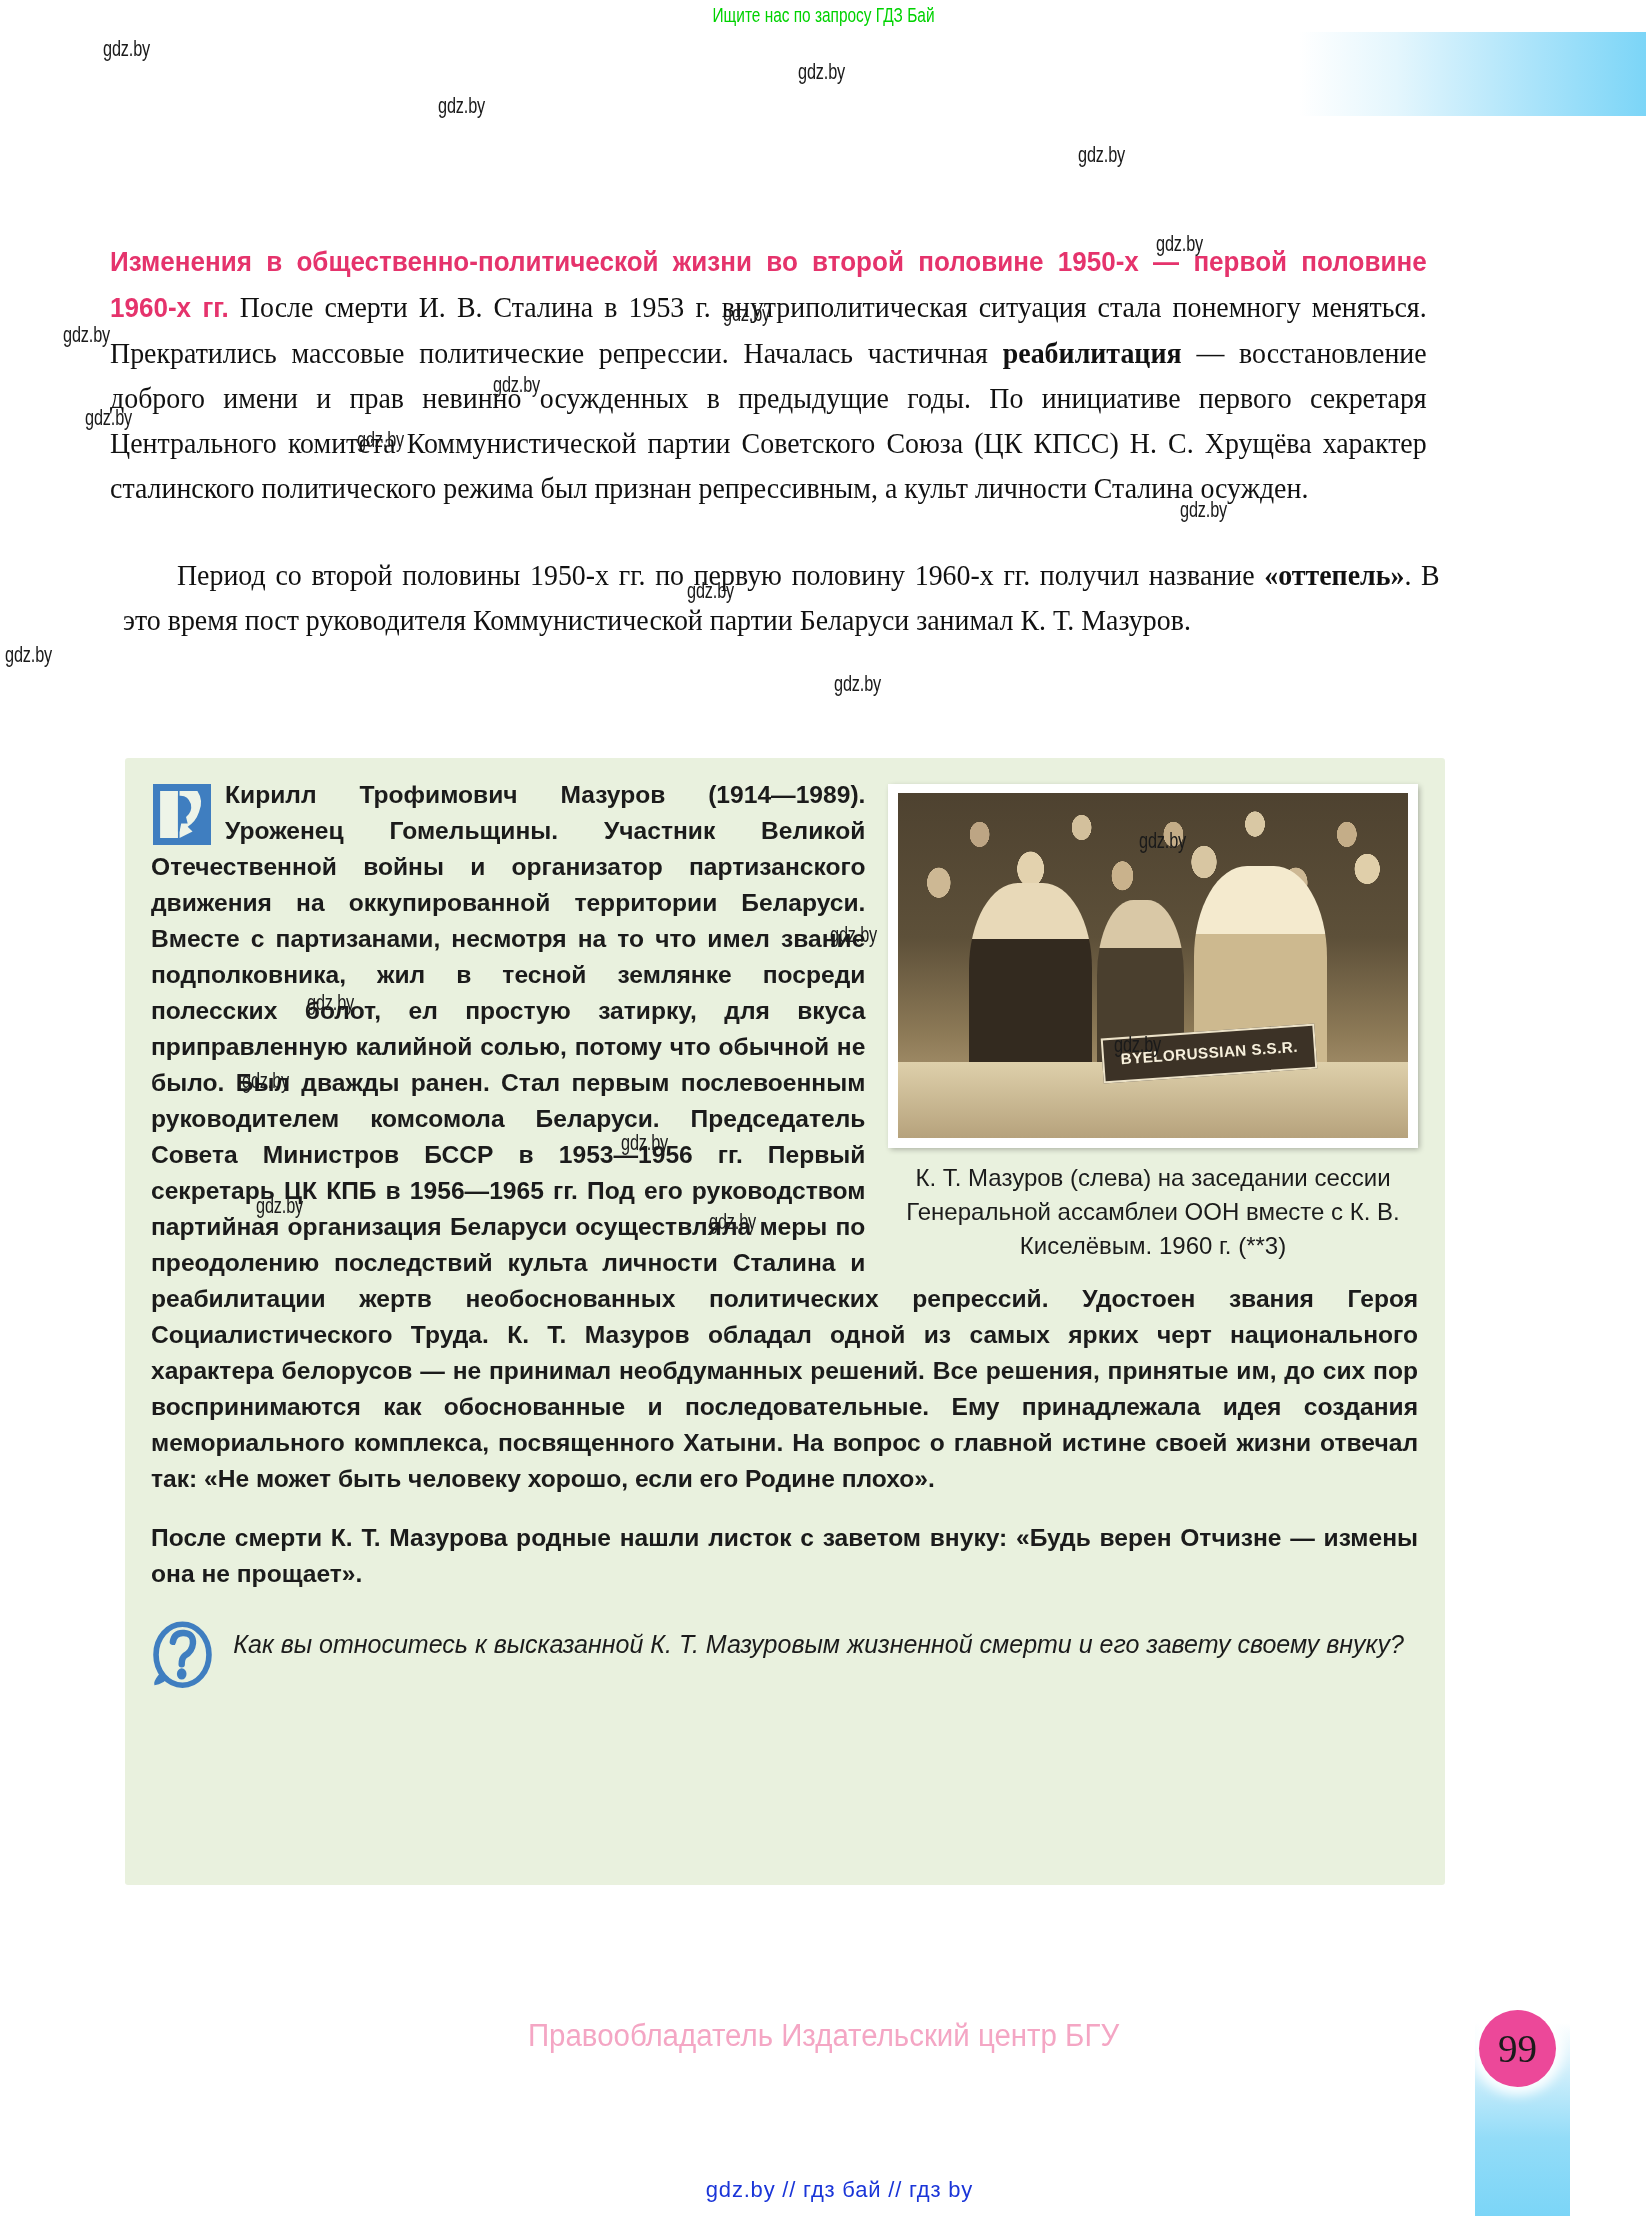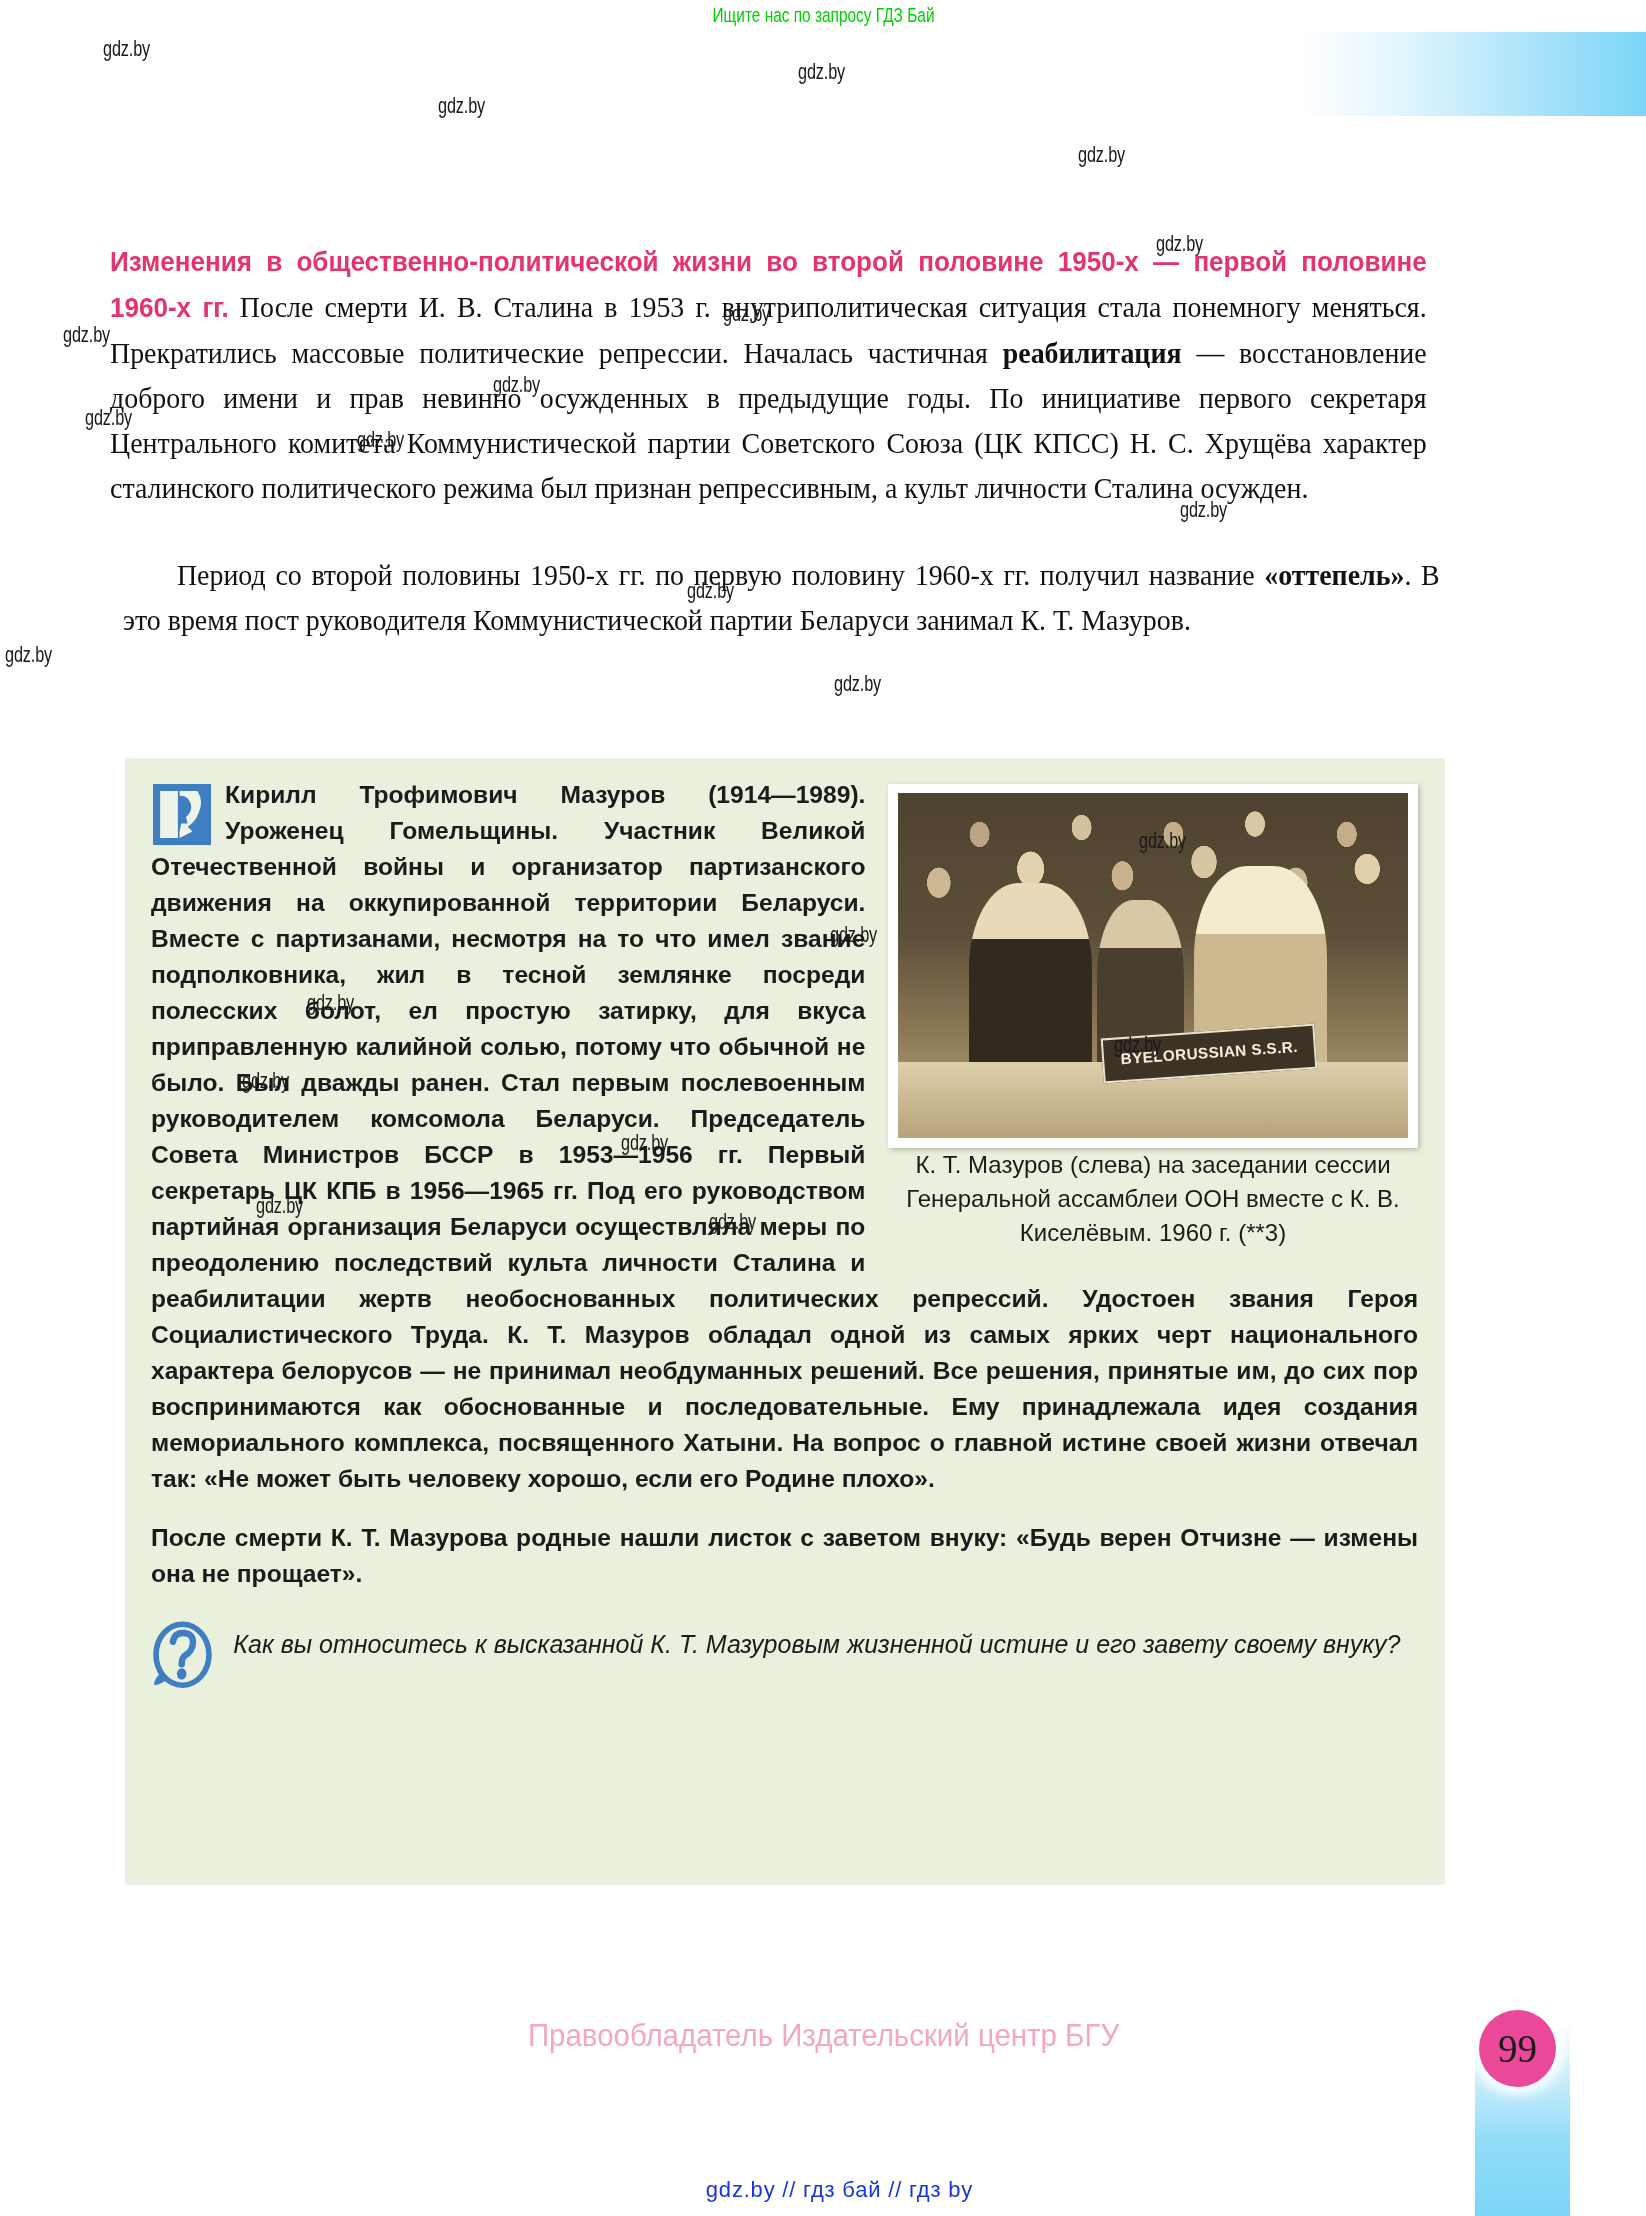--- a/index.html
+++ b/index.html
@@ -186,21 +186,21 @@
   }
   .photo .nameplate span {
     color: #f6efdb;
     font-family: "Liberation Sans", sans-serif;
     font-weight: bold;
     font-size: 15.3px;
     letter-spacing: 0.4px;
     white-space: nowrap;
   }
   .photo-caption {
-    margin-top: 0;
+    margin-top: 13px;
     text-align: center;
     font-family: "Liberation Sans", sans-serif;
     font-size: 24px;
     line-height: 34px;
     color: #1b1b1b;
   }
 
   .gb-para { margin: 0; font-weight: bold; }
   .gb-para + .gb-para { margin-top: 23px; }
 
@@ -294,21 +294,21 @@
 
     <div class="question-row">
       <div class="q-icon">
         <svg width="63" height="69" viewBox="0 0 78 86">
           <ellipse cx="39" cy="42" rx="33" ry="38" fill="none" stroke="#3f7ec0" stroke-width="7"></ellipse>
           <path d="M10 66 Q2 76 4 80 Q16 78 22 70" fill="#3f7ec0"></path>
           <path d="M27 26 Q29 14 41 15 Q53 16 52 28 Q51 38 42 43 Q38 46 38 54" fill="none" stroke="#3f7ec0" stroke-width="8" stroke-linecap="round"></path>
           <ellipse cx="38" cy="66" rx="6" ry="7" fill="#3f7ec0"></ellipse>
         </svg>
       </div>
-      <div class="q-text">Как вы относитесь к высказанной К. Т. Мазуровым жизненной истине и его завету своему внуку?</div>
+      <div class="q-text">Как вы относитесь к высказанной К. Т. Мазуровым жизненной смерти и его завету своему внуку?</div>
     </div>
 
   </div>
 </div>
 
 <div class="footer-copy">Правообладатель Издательский центр БГУ</div>
 <div class="footer-bottom">gdz.by  //  гдз бай  //  гдз by</div>
 
 <div id="wm-layer">
     <div class="wm" style="left: 103px; top: 36px;">gdz.by</div>

